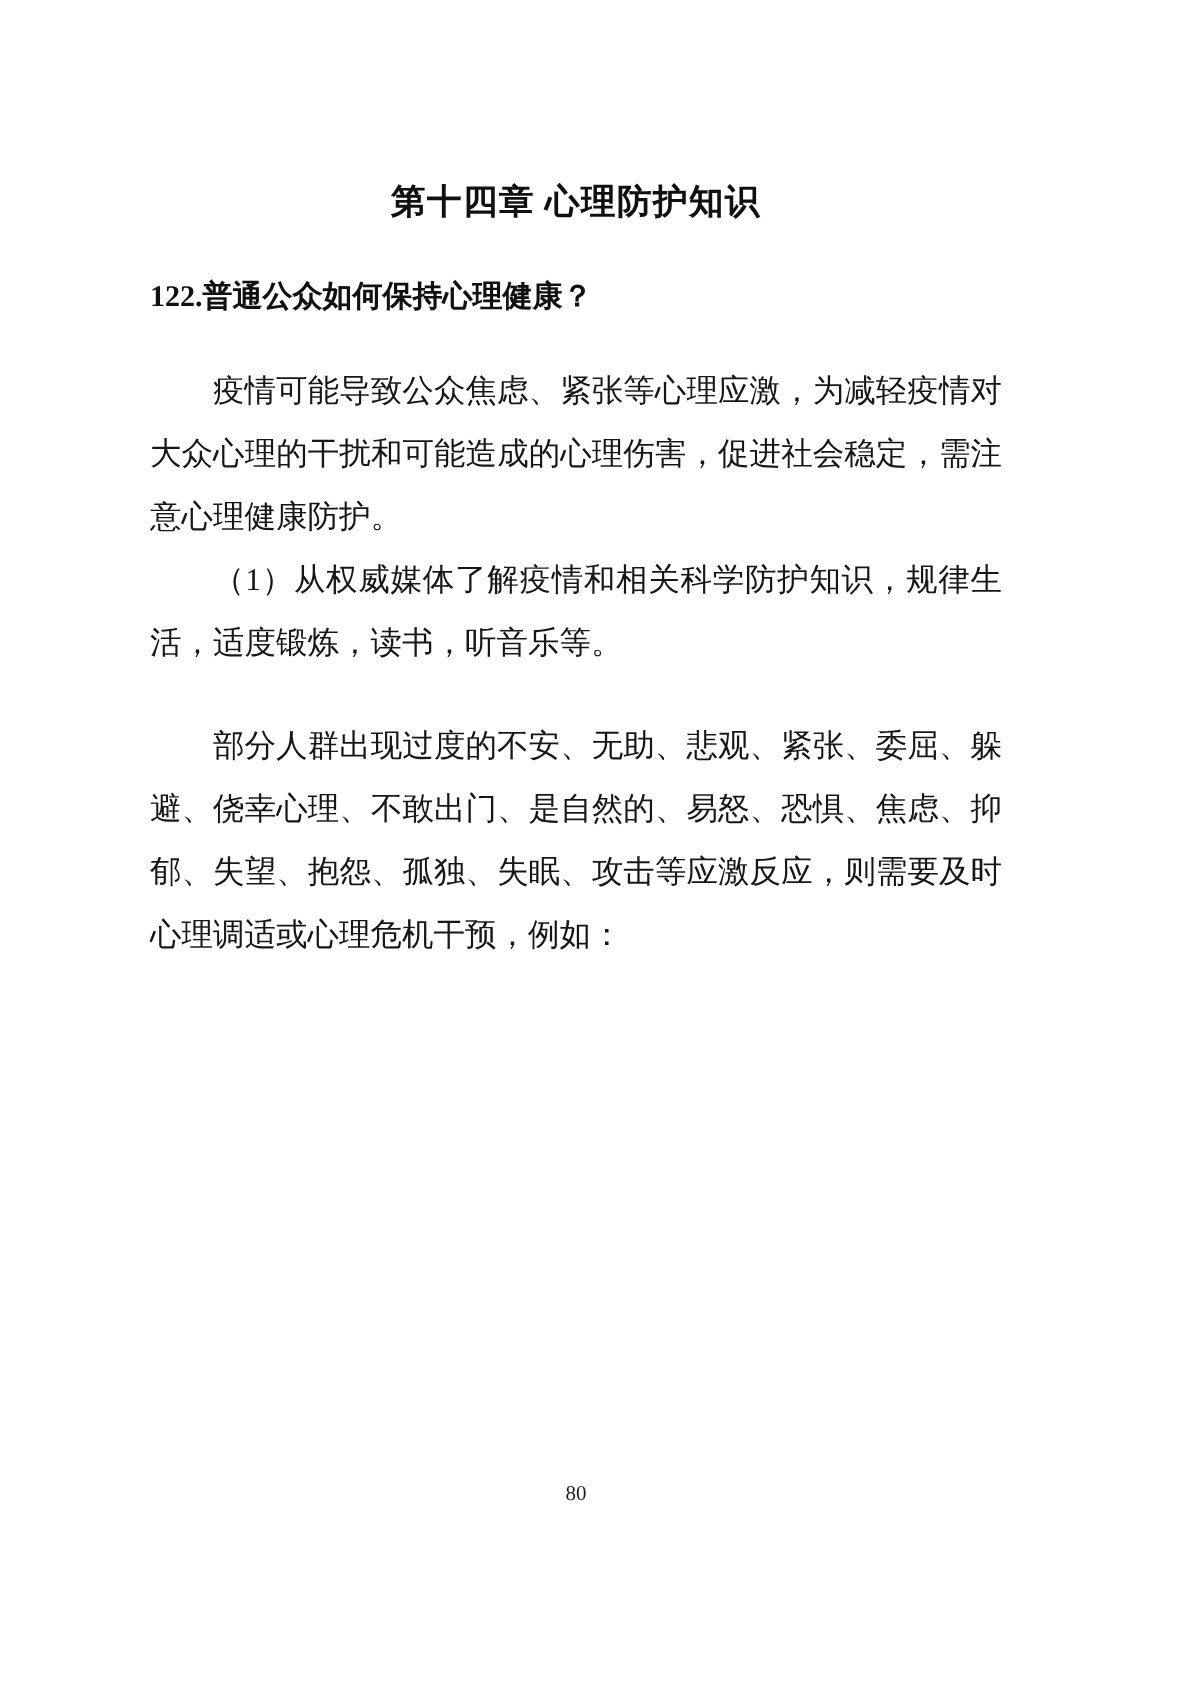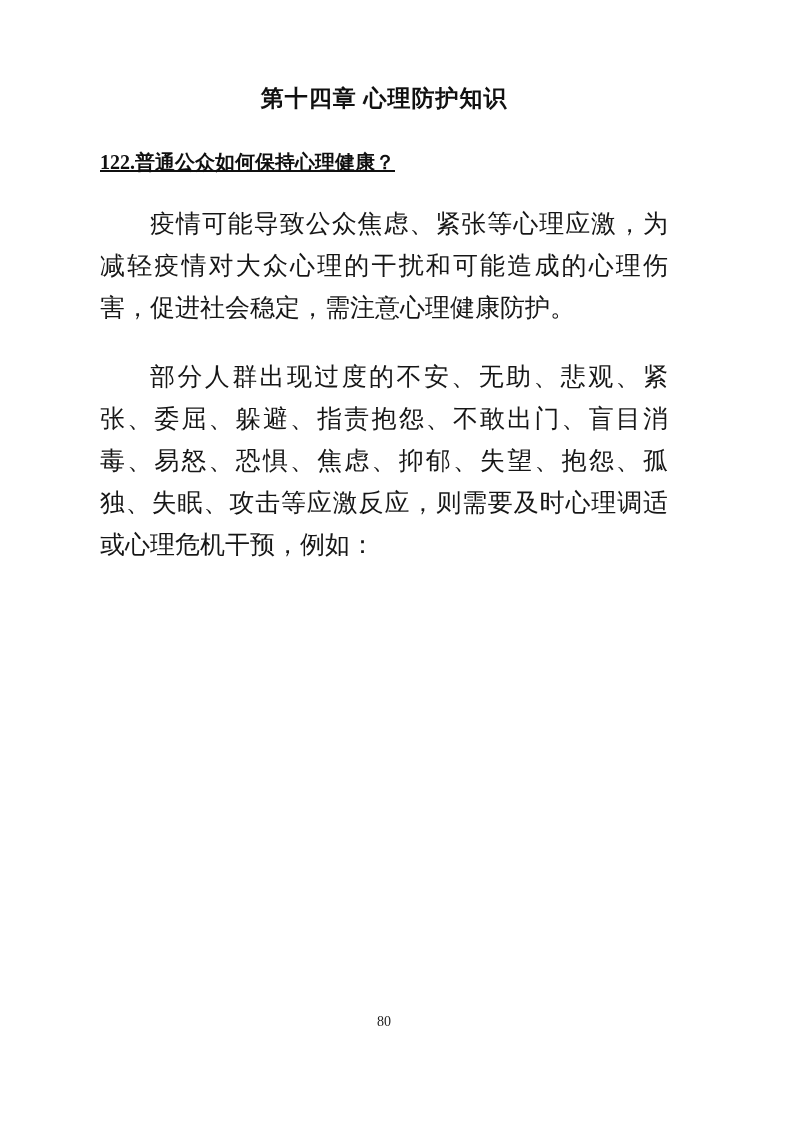--- a/index.html
+++ b/index.html
@@ -5,21 +5,21 @@
   html, body {
     margin: 0;
     padding: 0;
     background: #ffffff;
   }
   .page {
     position: relative;
     width: 768px;
     height: 1131px;
     box-sizing: border-box;
-    padding: 84px 100px 0 100px;
+    padding: 120px 100px 0 100px;
     background: #ffffff;
     color: #111111;
     font-family: "Liberation Serif", "DejaVu Serif", serif;
     overflow: hidden;
   }
   .doc-title {
     margin: 0;
     font-size: 23px;
     line-height: 30px;
     font-weight: bold;
@@ -27,61 +27,61 @@
     letter-spacing: 1px;
     color: #101010;
   }
   .q-heading {
     margin: 34px 0 0 0;
     font-size: 20px;
     line-height: 28px;
     font-weight: bold;
     text-align: left;
     color: #101010;
-    text-decoration: underline;
   }
   .body-para {
     margin: 27px 0 0 0;
-    font-size: 25px;
+    font-size: 21px;
     line-height: 42px;
     text-align: justify;
     text-justify: inter-character;
     text-indent: 2em;
     color: #161616;
   }
   .body-para + .body-para {
     margin-top: 0;
   }
   section {
     margin: 0;
     padding: 0;
   }
   .page-number {
     position: absolute;
     left: 0;
-    top: 1012px;
+    top: 987px;
     width: 100%;
     text-align: center;
     font-size: 14px;
     line-height: 20px;
     color: #222222;
     font-family: "Liberation Serif", "DejaVu Serif", serif;
   }
 </style>
 </head>
 <body>
 
 <div class="page">
 
   <h1 class="doc-title">第十四章 心理防护知识</h1>
 
   <section>
     <h2 class="q-heading">122.普通公众如何保持心理健康？</h2>
     <p class="body-para">疫情可能导致公众焦虑、紧张等心理应激，为减轻疫情对大众心理的干扰和可能造成的心理伤害，促进社会稳定，需注意心理健康防护。</p>
+    <p class="body-para">（1）从权威媒体了解疫情和相关科学防护知识，规律生活，适度锻炼，读书，听音乐等。</p>
   </section>
 
   <section>
-    <p class="body-para">部分人群出现过度的不安、无助、悲观、紧张、委屈、躲避、指责抱怨、不敢出门、盲目消毒、易怒、恐惧、焦虑、抑郁、失望、抱怨、孤独、失眠、攻击等应激反应，则需要及时心理调适或心理危机干预，例如：</p>
+    <p class="body-para">部分人群出现过度的不安、无助、悲观、紧张、委屈、躲避、侥幸心理、不敢出门、是自然的、易怒、恐惧、焦虑、抑郁、失望、抱怨、孤独、失眠、攻击等应激反应，则需要及时心理调适或心理危机干预，例如：</p>
   </section>
 
   <div class="page-number">80</div>
 
 </div>
 
 </body></html>

